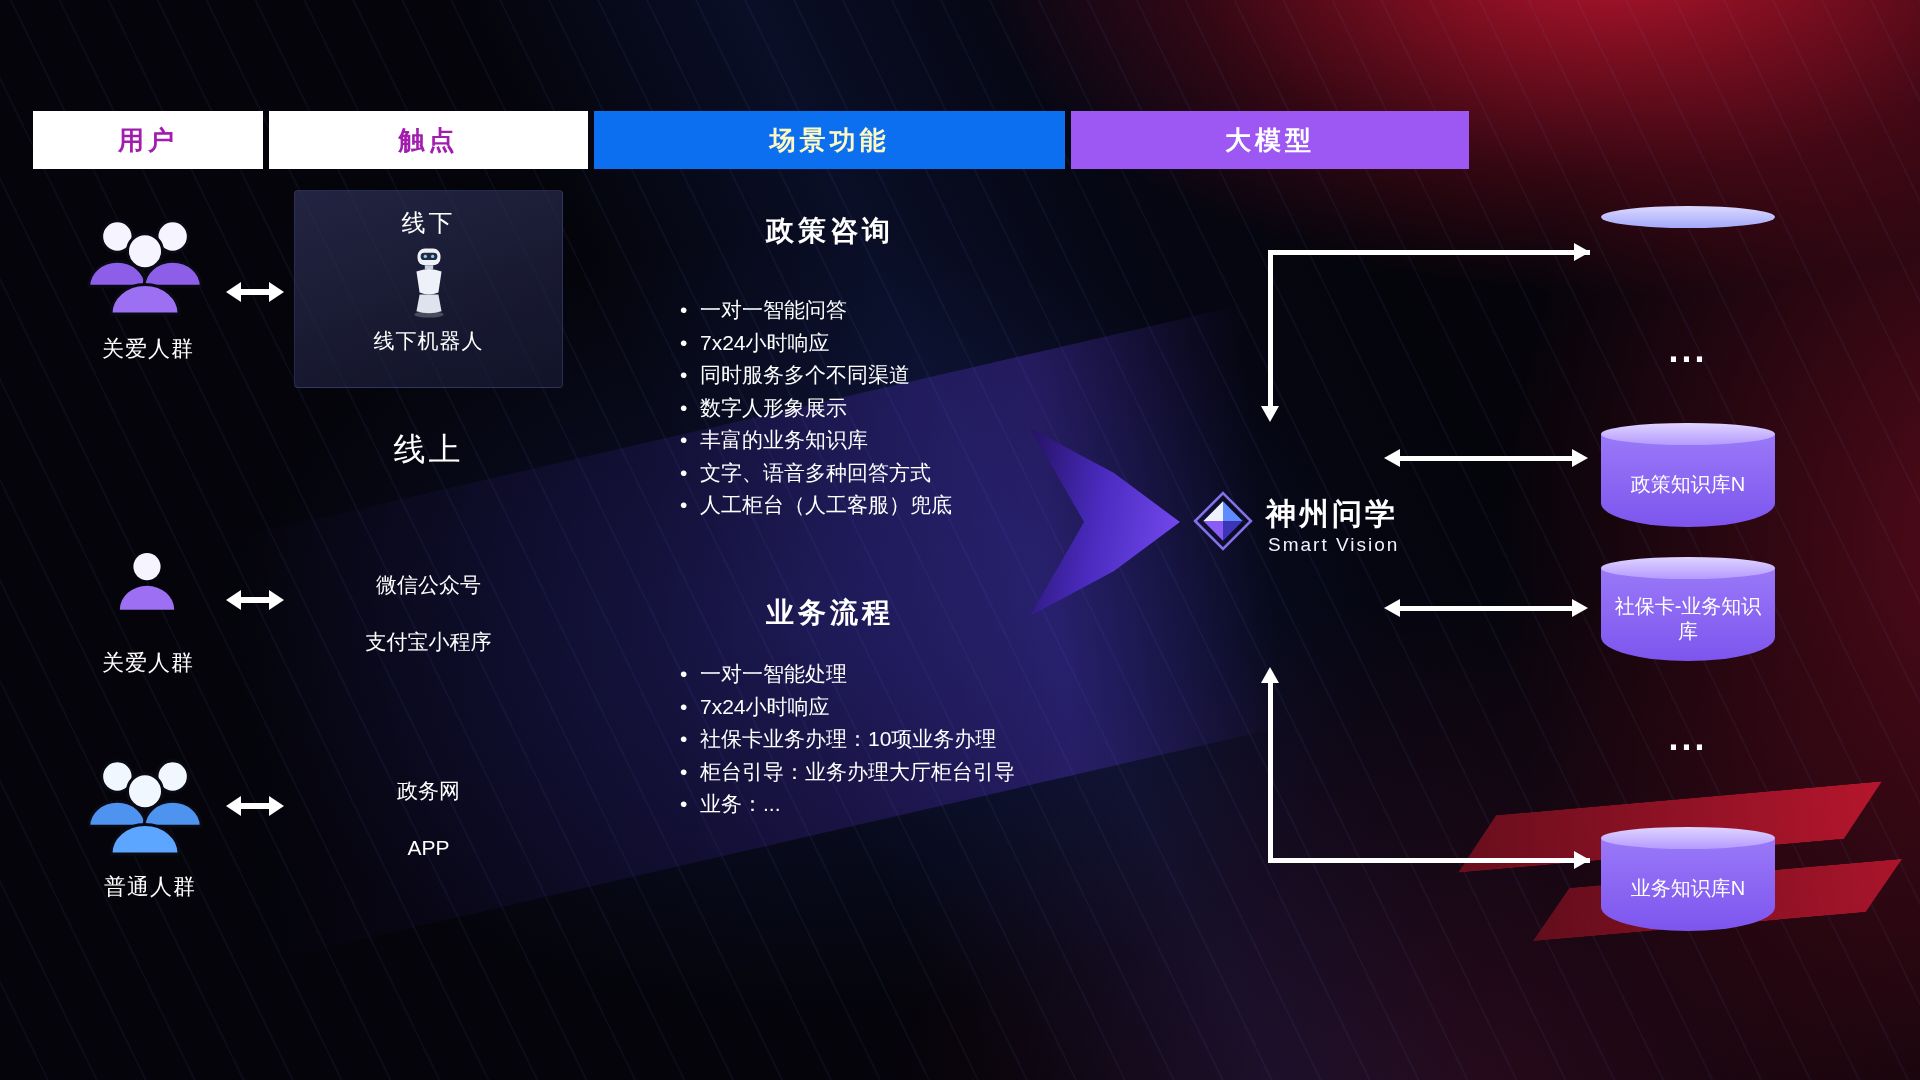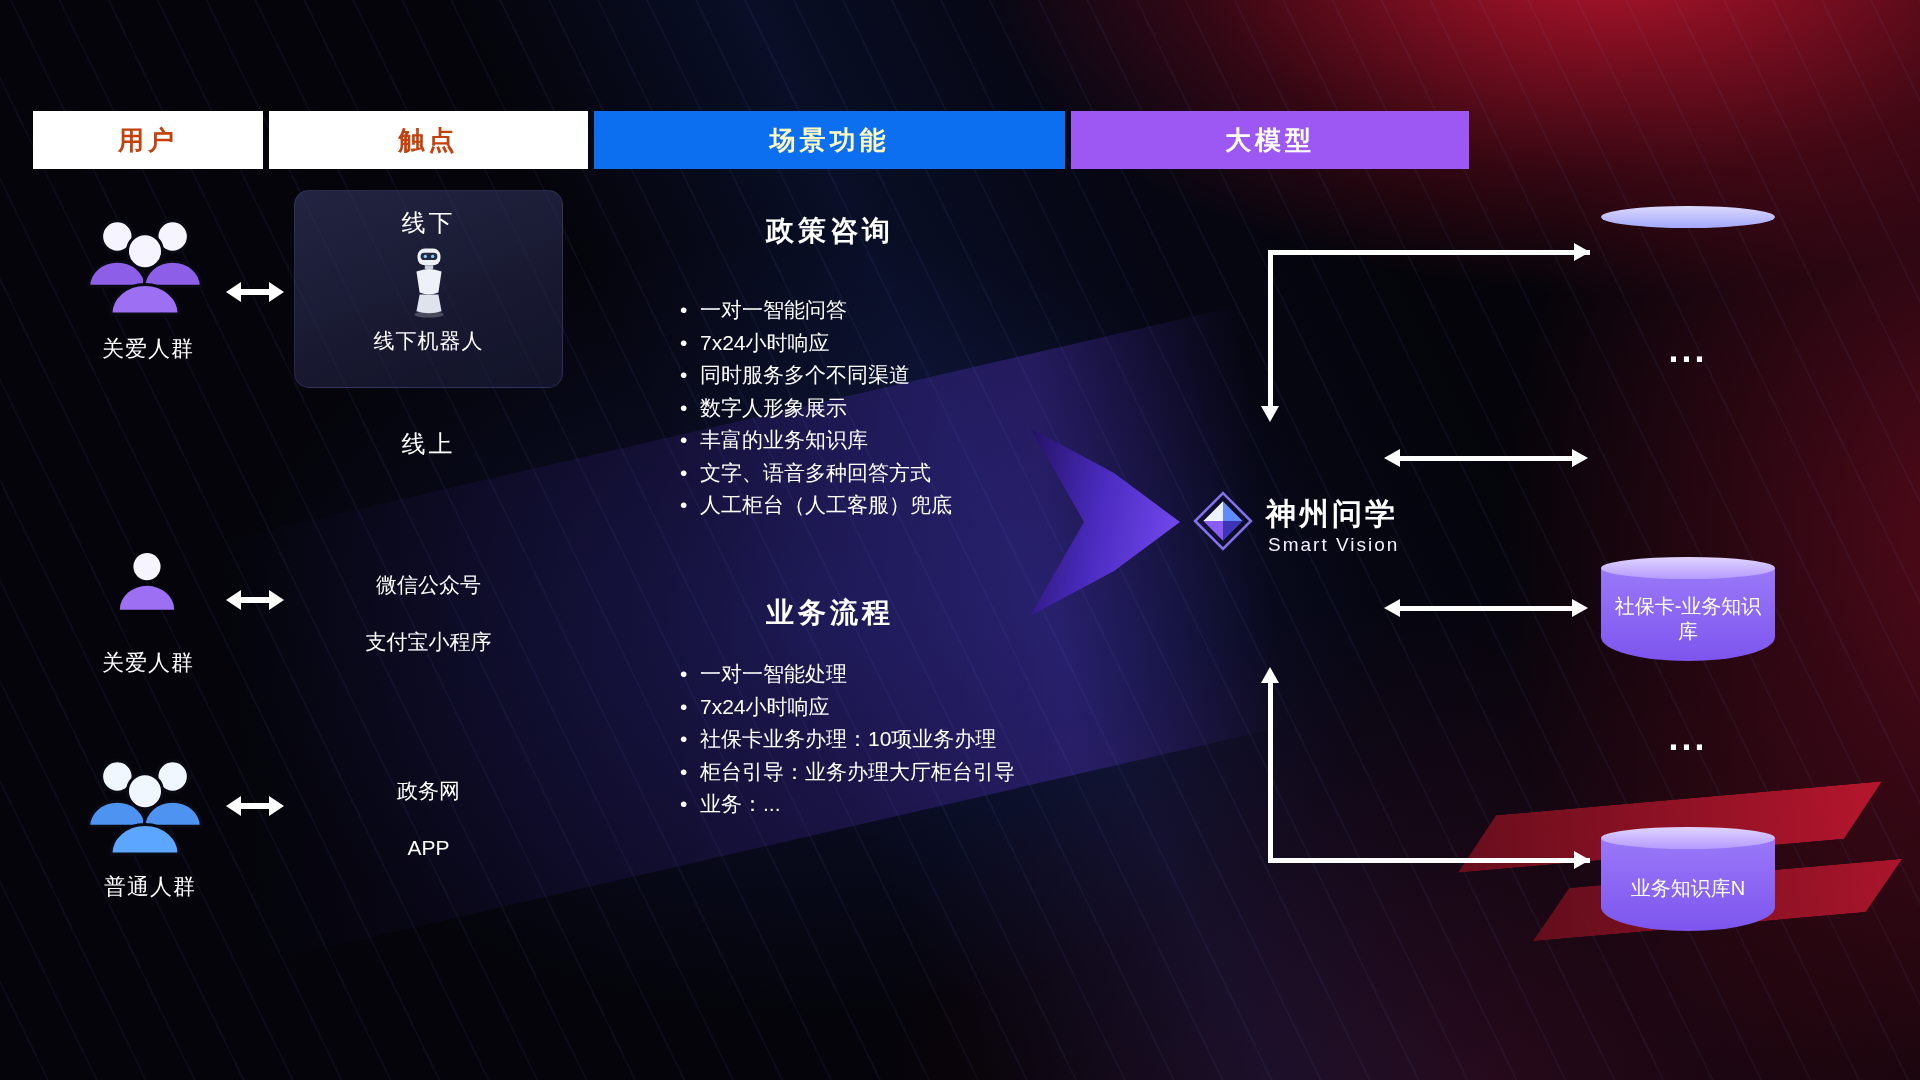--- a/index.html
+++ b/index.html
@@ -16,35 +16,35 @@
   .diagband{position:absolute;inset:0;pointer-events:none;
     background:linear-gradient(64deg, transparent 40%, rgba(40,70,190,.16) 52%, rgba(25,35,110,.10) 62%, transparent 74%);}
   .swoosh{position:absolute;left:150px;top:430px;width:1150px;height:420px;transform:rotate(-13deg);
     background:linear-gradient(97deg, transparent 8%, rgba(80,45,200,.14) 45%, rgba(105,60,240,.28) 78%, transparent 96%);}
   .red-band{position:absolute;background:linear-gradient(90deg,#6f0e1d,#c0172f);}
   #rb1{left:1455px;top:800px;width:430px;height:54px;clip-path:polygon(0 100%,10% 0,100% 0,90% 100%);transform:rotate(-5deg);opacity:.92;}
   #rb2{left:1530px;top:875px;width:375px;height:50px;clip-path:polygon(0 100%,11% 0,100% 0,89% 100%);transform:rotate(-5deg);opacity:.85;}
 
   .col-header{position:absolute;top:111px;height:58px;display:flex;align-items:center;justify-content:center;
     font-weight:bold;font-size:26px;letter-spacing:4px;}
-  .col-header.white{background:#ffffff;color:#c2410c;}
+  .col-header.white{background:#ffffff;color:#a21caf;}
   .col-header.blue{background:var(--scene-header,#0b6ff0);color:#fef9c3;}
   .col-header.purple{background:var(--model-header,#9d57f2);color:#ffffff;}
 
   .abs{position:absolute;}
   .txt{position:absolute;color:#fff;text-align:center;}
 
   .dbl-arrow{position:absolute;width:58px;height:20px;}
   .dbl-arrow .bar{position:absolute;left:11px;right:11px;top:7px;height:6px;background:#fff;}
   .dbl-arrow::before{content:"";position:absolute;left:0;top:0;width:0;height:0;
     border-top:10px solid transparent;border-bottom:10px solid transparent;border-right:15px solid #fff;}
   .dbl-arrow::after{content:"";position:absolute;right:0;top:0;width:0;height:0;
     border-top:10px solid transparent;border-bottom:10px solid transparent;border-left:15px solid #fff;}
 
-  .offline-card{position:absolute;left:294px;top:190px;width:269px;height:198px;border-radius:15px;
+  .offline-card{position:absolute;left:294px;top:190px;width:269px;height:198px;border-radius:4px;
     background:linear-gradient(160deg, rgba(54,56,100,.62), rgba(26,28,56,.62));
     border:1px solid rgba(130,140,230,.18);
     display:flex;flex-direction:column;align-items:center;box-sizing:border-box;}
   .offline-title{margin-top:16px;font-size:24px;letter-spacing:3px;}
   .robot-label{margin-top:4px;font-size:21px;letter-spacing:1px;}
 
   .scene{position:absolute;left:600px;width:460px;}
   #scene-policy{top:212px;}
   #scene-business{top:594px;}
   .scene h2{margin:0;text-align:center;font-size:28px;font-weight:bold;letter-spacing:4px;}
@@ -159,21 +159,21 @@
         <rect x="14" y="7" width="16" height="7" rx="3.5" fill="#262a40"></rect>
         <circle cx="18.5" cy="10.5" r="1.6" fill="#7fd0ff"></circle>
         <circle cx="25.5" cy="10.5" r="1.6" fill="#7fd0ff"></circle>
         <rect x="18" y="19" width="8" height="4" fill="#c9cede"></rect>
         <path d="M10 25 q12 -5 24 0 l-3 20 q-9 4 -18 0 z" fill="#eef1f8"></path>
         <path d="M13 47 h18 l3 16 q-12 4 -24 0 z" fill="#dfe3ee"></path>
       </svg>
     </div>
     <div class="robot-label">线下机器人</div>
   </div>
-  <div class="txt" style="left:294px;width:269px;top:428px;font-size:24px;letter-spacing:3px;">线上</div>
+  <div class="txt" style="left:294px;width:269px;top:428px;font-size:32px;letter-spacing:3px;">线上</div>
   <div class="txt" style="left:294px;width:269px;top:571px;font-size:21px;">微信公众号</div>
   <div class="txt" style="left:294px;width:269px;top:628px;font-size:21px;">支付宝小程序</div>
   <div class="txt" style="left:294px;width:269px;top:777px;font-size:21px;">政务网</div>
   <div class="txt" style="left:294px;width:269px;top:836px;font-size:21px;">APP</div>
 
   <div class="scene" id="scene-policy">
     <h2>政策咨询</h2>
     <ul>
       <li>一对一智能问答</li>
       <li>7x24小时响应</li>
@@ -207,20 +207,26 @@
       <polygon points="49,30 30,30 30,49" fill="#3d35b8"></polygon>
     </svg>
   </div>
   <div class="brand">神州问学</div>
   <div class="brand-sub">Smart Vision</div>
 
   <div class="cyl blue" style="left:1601px;top:206px;">
     <div class="cyl-top"></div>
   </div>
   <div class="ellipsis" id="ell1">...</div>
+  <div class="cyl purple" style="left:1601px;top:423px;">
+    <div class="cyl-top"></div>
+    <div class="cyl-body">
+        <span>政策知识库N</span>
+      </div>
+  </div>
   <div class="cyl purple" style="left:1601px;top:557px;">
     <div class="cyl-top"></div>
     <div class="cyl-body">
         <span>社保卡-业务知识库</span>
       </div>
   </div>
   <div class="ellipsis" id="ell2">...</div>
   <div class="cyl purple" style="left:1601px;top:827px;">
     <div class="cyl-top"></div>
     <div class="cyl-body">

